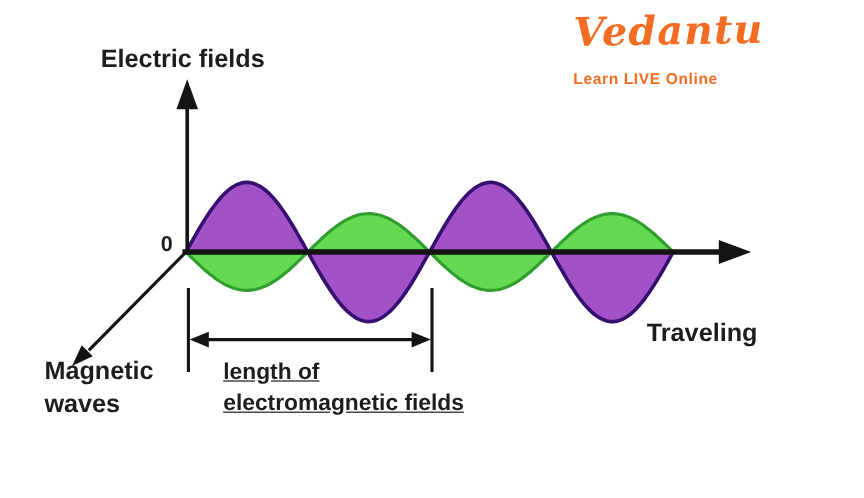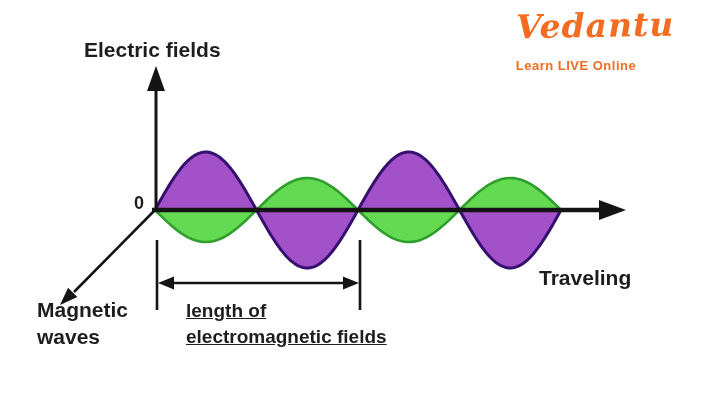--- a/index.html
+++ b/index.html
@@ -5,21 +5,20 @@
   html, body {
     margin: 0; padding: 0;
     background: #ffffff;
     font-family: "Liberation Sans", sans-serif;
   }
   #canvas {
     position: relative;
     width: 648px; height: 415px;
     background: #ffffff;
     overflow: hidden;
-    padding-left: 38px;
   }
   #wave-svg {
     position: absolute;
     left: 0; top: 0;
   }
   .lbl {
     position: absolute;
     color: #1d1d1d;
     font-weight: bold;
     white-space: nowrap;

